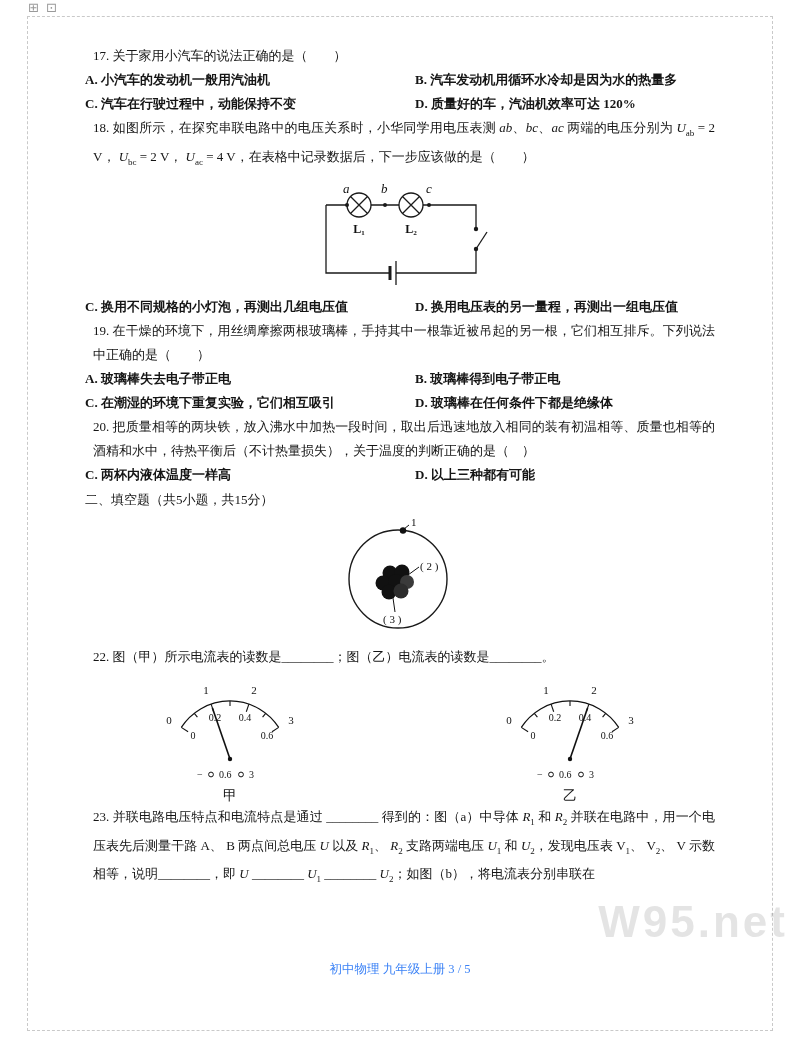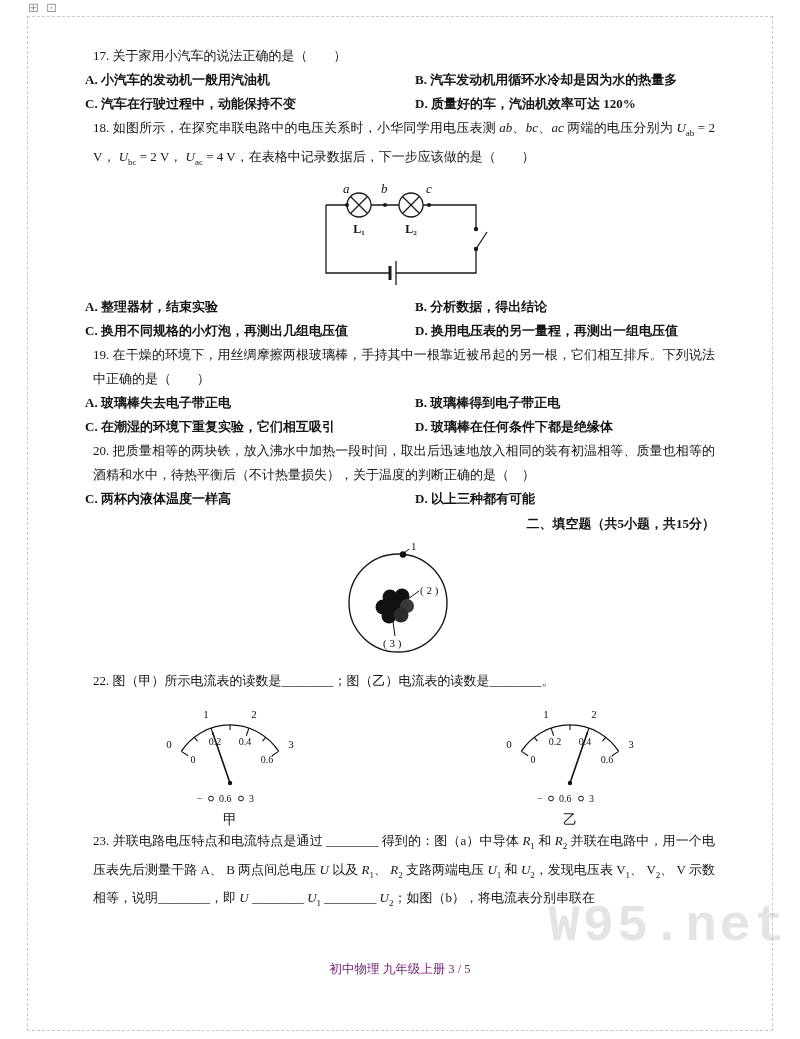--- a/index.html
+++ b/index.html
@@ -20,29 +20,29 @@
   }
   .tb-icon { cursor:pointer; }
   .content { position:absolute; left:85px; width:630px; top:44px; }
   .stem { line-height:24px; text-align:justify;margin-left:8px; }
   .stem sub { font-size:9px; }
   .stem i { font-style:italic; }
   .opts { display:flex; line-height:24px;font-weight:bold; }
   .opt-l { width:330px; }
   .opt-r { flex:1; }
   .fig { display:flex; justify-content:center; margin:2px 0; }
-  .section-title { font-weight:bold; line-height:26px;text-align:right; }
+  .section-title { font-weight:normal; line-height:26px; }
   .meters { display:flex; justify-content:space-between; padding:0 60px; margin-top:2px; }
   .meter { text-align:center; }
   .meter-label { font-size:14px; line-height:18px; }
-  .footer { position:absolute; top:961px; left:0; width:100%; text-align:center; font-size:12.5px; color:#701a75; }
+  .footer { position:absolute; top:961px; left:0; width:100%; text-align:center; font-size:12.5px; color:#3b82f6; }
   .watermark {
-    position:absolute; right:12px; top:897px; font-size:52px; font-weight:bold;
+    position:absolute; right:12px; top:897px; font-size:44px; font-weight:bold;
     letter-spacing:3px; color:rgba(90,90,90,0.16);
-    font-family:Liberation Mono, monospace; pointer-events:none;
+    font-family:Liberation Sans, sans-serif; pointer-events:none;
   }
   svg text { font-family:"Liberation Serif", serif; }
 </style>
 </head>
 <body>
 
 <div class="page">
 
   <div class="viewer-toolbar">
     <span class="tb-icon">⊞</span>
@@ -91,24 +91,20 @@
             <text x="73" y="18">b</text>
             <text x="118" y="18">c</text>
           </g>
           <g font-size="12" fill="#111" text-anchor="middle" font-weight="bold">
             <text x="51" y="58">L₁</text>
             <text x="103" y="58">L₂</text>
           </g>
         </svg>
       </div>
       <div class="opts">
-        <span class="opt-l">A. 整理器材，结束实验</span>
-        <span class="opt-r">B. 分析数据，得出结论</span>
-      </div>
-      <div class="opts">
         <span class="opt-l">C. 换用不同规格的小灯泡，再测出几组电压值</span>
         <span class="opt-r">D. 换用电压表的另一量程，再测出一组电压值</span>
       </div>
     </section>
 
     <section>
       <p class="stem">19. 在干燥的环境下，用丝绸摩擦两根玻璃棒，手持其中一根靠近被吊起的另一根，它们相互排斥。下列说法中正确的是（　　）</p>
       <div class="opts">
         <span class="opt-l">A. 玻璃棒失去电子带正电</span>
         <span class="opt-r">B. 玻璃棒得到电子带正电</span>

